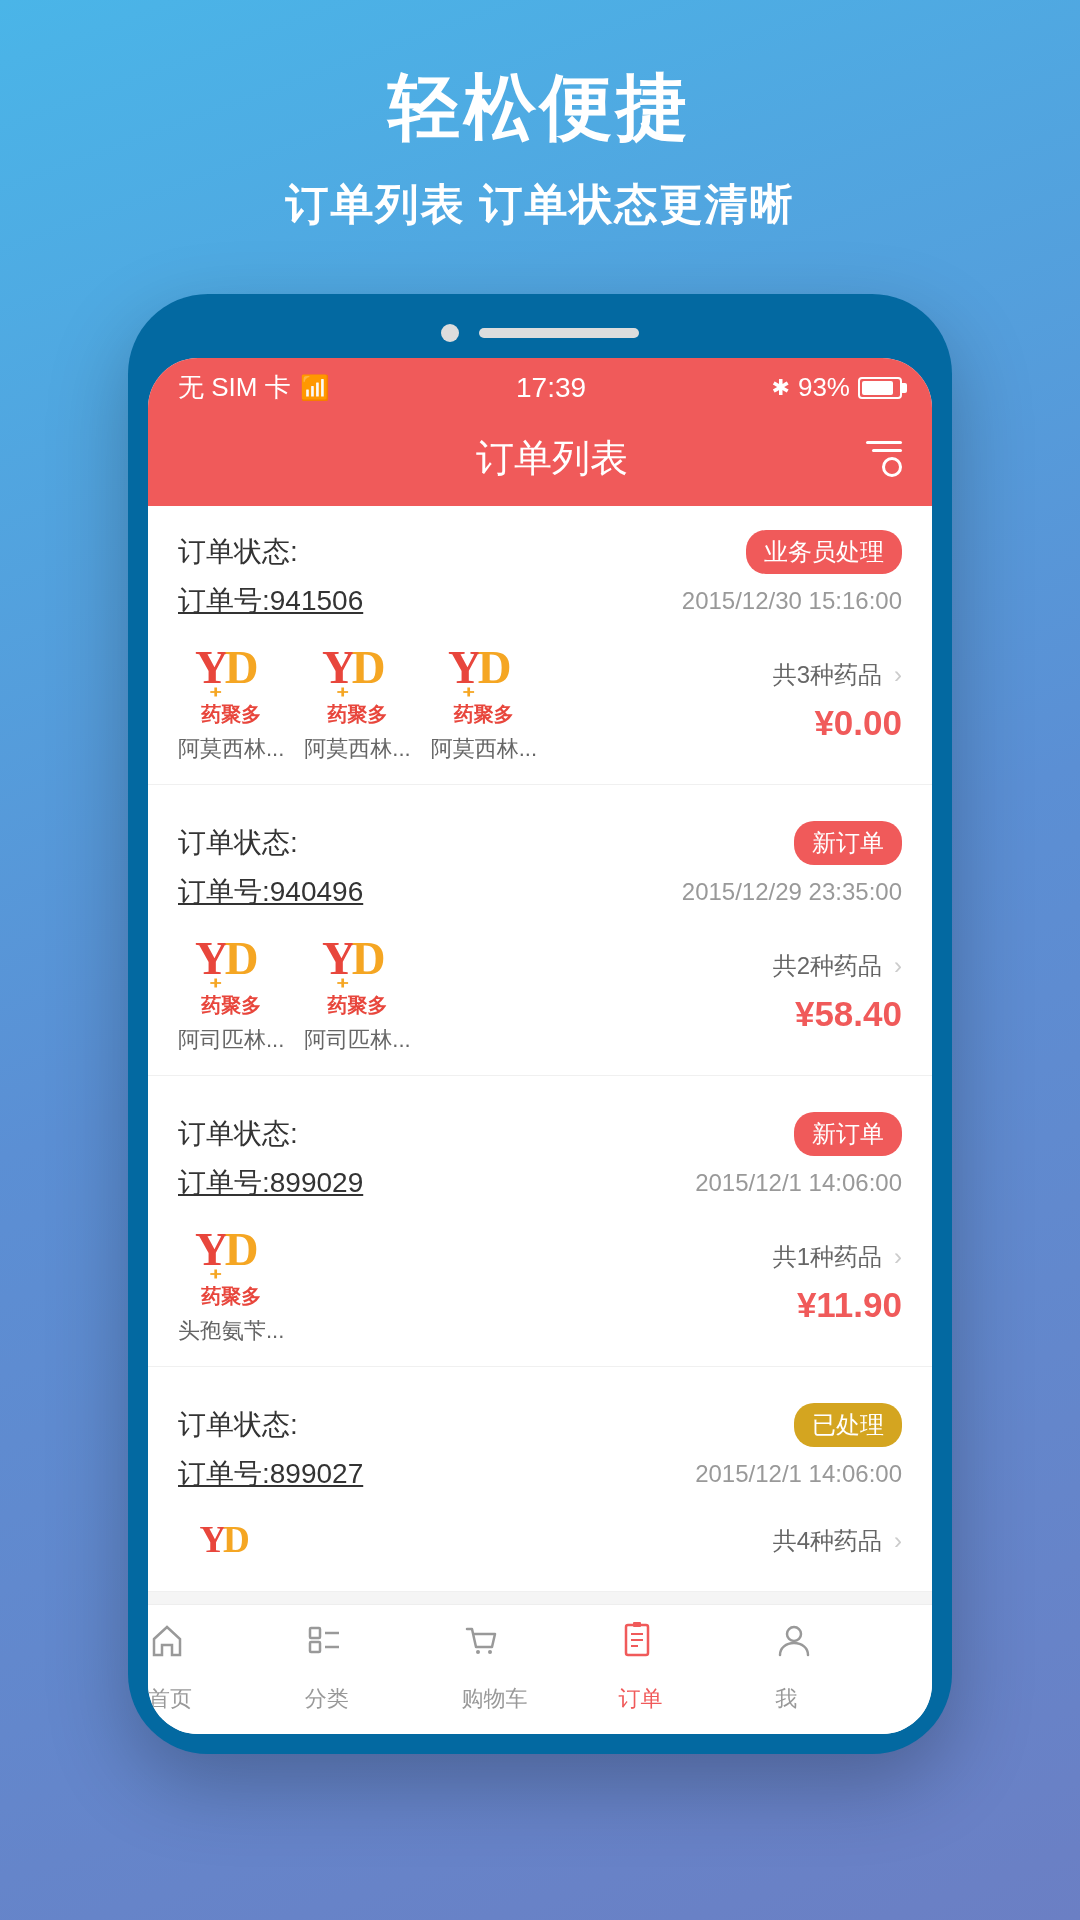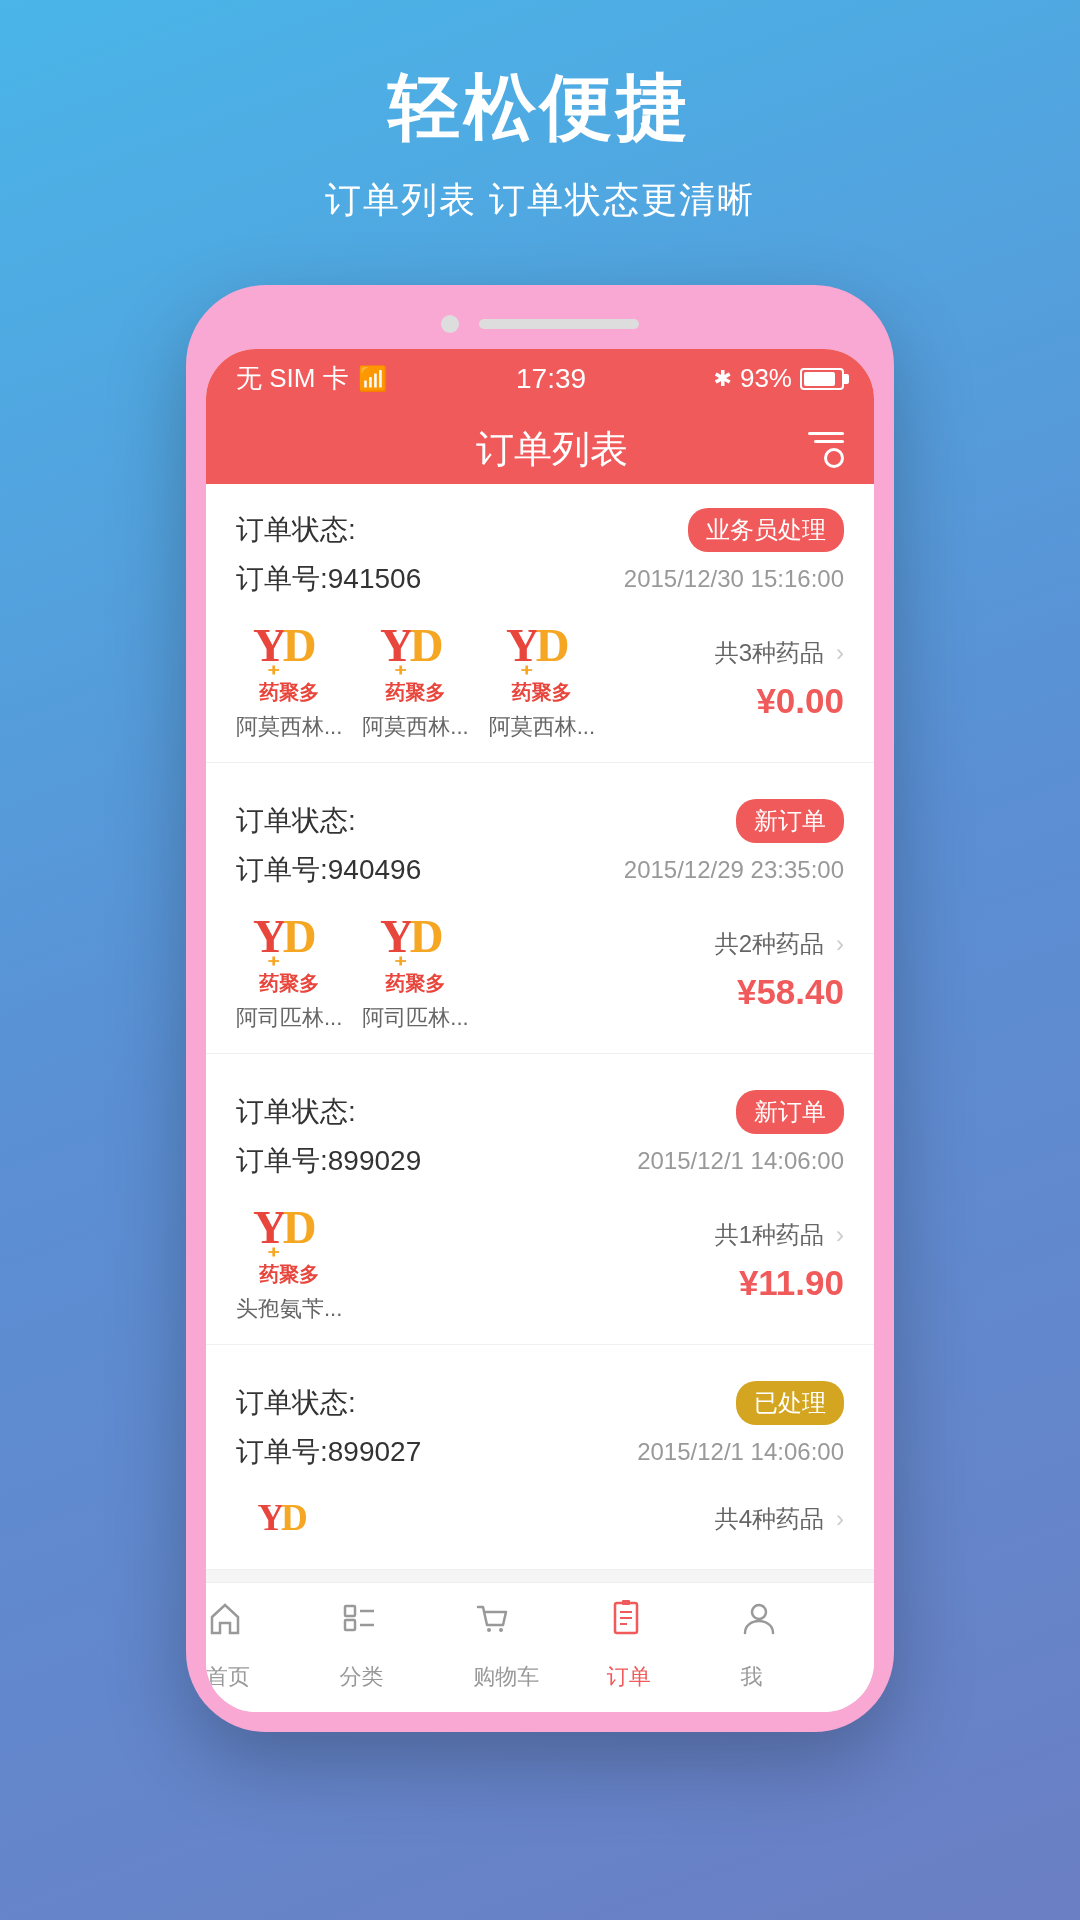--- a/index.html
+++ b/index.html
@@ -21,28 +21,28 @@
     }
     .top-text h1 {
       color: white;
       font-size: 72px;
       font-weight: 600;
       letter-spacing: 4px;
       margin-bottom: 20px;
     }
     .top-text h2 {
       color: white;
-      font-size: 36px;
-      font-weight: 400;
+      font-size: 43px;
+      font-weight: 700;
       letter-spacing: 2px;
     }
 
     .phone-wrapper {
-      width: 708px;
-      background: #f9a8d4;
+      width: 824px;
+      background: #0369a1;
       border-radius: 80px;
       padding: 30px 20px 20px;
       box-shadow: 0 30px 80px rgba(0,0,0,0.25);
       position: relative;
     }
 
     .phone-notch-area {
       display: flex;
       justify-content: center;
       align-items: center;
@@ -116,21 +116,21 @@
       border-radius: 2px;
     }
 
     
     .app-header {
       background: #f05a5a;
       color: white;
       display: flex;
       justify-content: space-between;
       align-items: center;
-      padding: 16px 30px 9px;
+      padding: 16px 30px 22px;
     }
     .app-header-title {
       font-size: 38px;
       font-weight: 500;
       flex: 1;
       text-align: center;
     }
     .search-icon-btn {
       display: flex;
       flex-direction: column;
@@ -190,20 +190,21 @@
     .order-meta {
       display: flex;
       justify-content: space-between;
       align-items: center;
       margin-bottom: 18px;
     }
     .order-number {
       font-size: 28px;
       color: #333;
       font-weight: 500;
+      text-decoration: underline;
     }
     .order-date {
       font-size: 24px;
       color: #999;
     }
 
     .order-products {
       display: flex;
       align-items: center;
       gap: 0;

